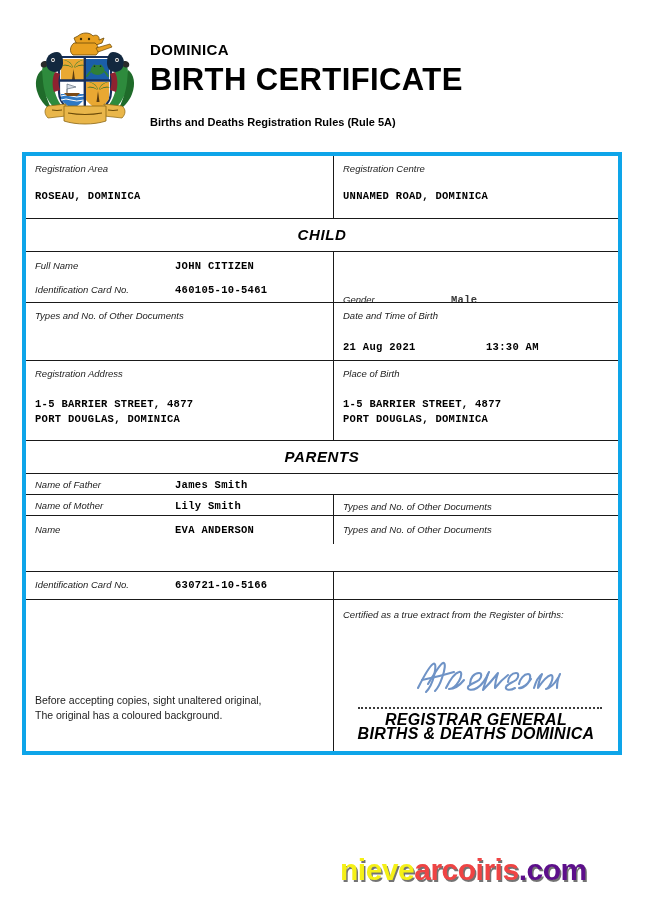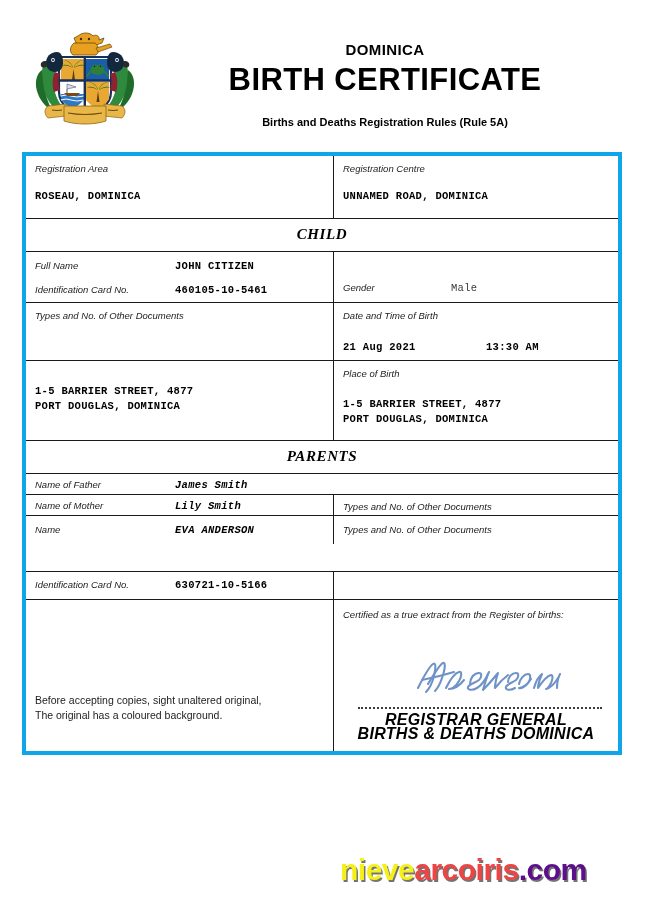--- a/index.html
+++ b/index.html
@@ -37,21 +37,20 @@
     left: 26px;
     top: 4px;
     width: 118px;
     height: 104px;
   }
   .header-text {
     position: absolute;
     left: 150px;
     top: 0;
     width: 470px;
-    text-align: center;
   }
   .country {
     font-size: 15px;
     font-weight: bold;
     letter-spacing: 0.4px;
     line-height: 20px;
     margin-top: 14px;
   }
   .doc-title {
     font-size: 31px;
@@ -111,44 +110,43 @@
   }
   .value {
     font-family: "Liberation Mono", "DejaVu Sans Mono", monospace;
     font-size: 10.5px;
     font-weight: bold;
     letter-spacing: 0.3px;
     line-height: 15px;
     white-space: pre;
   }
   .value.light {
-    font-weight: normal;
+    font-weight: bold;
     color: #3a3a3a;
+    margin-top: 12px;
   }
   .value.italic {
-    font-style: italic;
     text-align: right;
   }
 
   
   .lv {
     display: flex;
     align-items: baseline;
   }
   .lv .label { width: 140px; flex: 0 0 140px; }
   .lv.gender .label { width: 108px; flex: 0 0 108px; }
 
   .section-head {
     text-align: center;
     font-size: 15px;
     font-weight: bold;
     font-style: italic;
     letter-spacing: 0.6px;
     padding: 7px 0 8px 0;
-    font-family: Liberation Serif, serif;
   }
 
   .stack-gap { height: 14px; }
 
   .note {
     font-size: 10.5px;
     line-height: 15px;
     color: #1c1c1c;
   }
 
@@ -340,20 +338,21 @@
         <div style="height:18px"></div>
         <div style="display:flex">
           <span class="value" style="width:143px;display:inline-block">21 Aug 2021</span>
           <span class="value">13:30 AM</span>
         </div>
       </div>
     </div>
 
     <div class="row">
       <div class="cell left" style="height:79px">
+        <div class="label">Registration Address</div>
         <div style="height:17px"></div>
         <div class="value">1-5 BARRIER STREET, 4877</div>
         <div class="value">PORT DOUGLAS, DOMINICA</div>
       </div>
       <div class="cell right" style="height:79px">
         <div class="label">Place of Birth</div>
         <div style="height:17px"></div>
         <div class="value">1-5 BARRIER STREET, 4877</div>
         <div class="value">PORT DOUGLAS, DOMINICA</div>
       </div>

